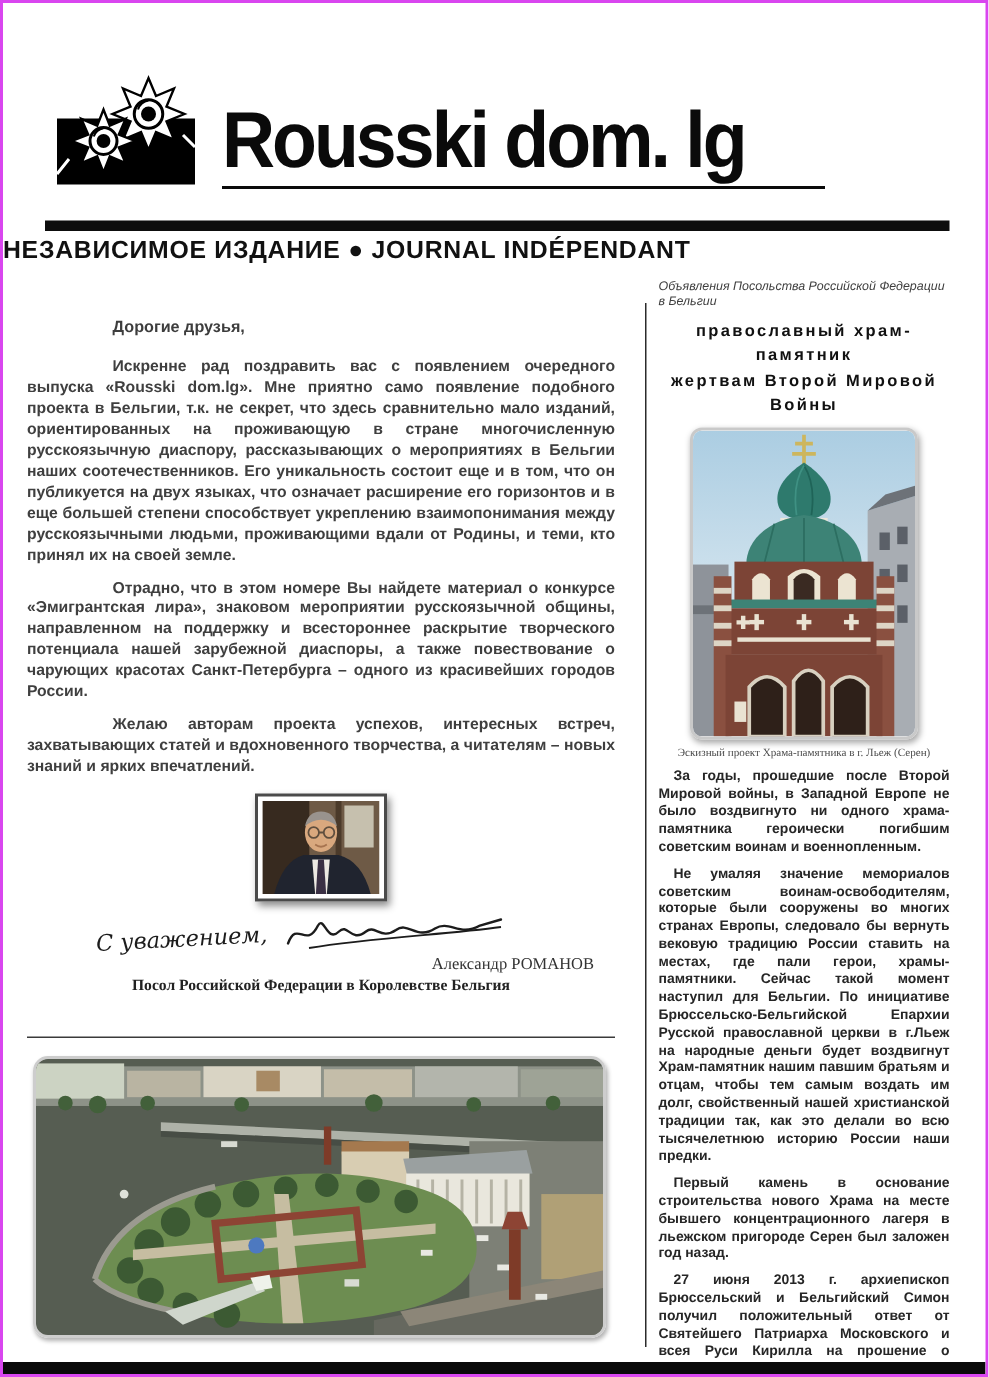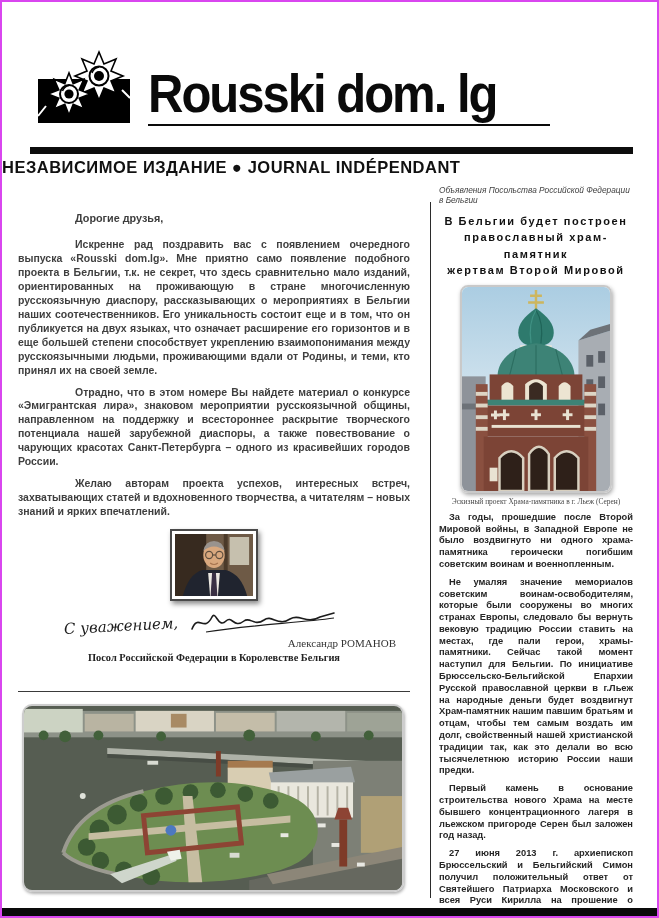--- a/index.html
+++ b/index.html
@@ -205,23 +205,23 @@
     </div>
 
   </div>
 
   <div class="divider-v"></div>
 
   <div class="col-right">
     <div class="kicker">Объявления Посольства Российской Федерации в Бельгии</div>
 
     <div class="headline">
-      <div>В Бельгии будет построен</div>
       <div>православный храм-памятник</div>
       <div>жертвам Второй Мировой</div>
+      <div>Войны</div>
     </div>
 
     <div class="church-frame">
       <svg viewBox="0 0 150 210" preserveAspectRatio="none">
         <defs>
           <linearGradient id="sky" x1="0" y1="0" x2="0" y2="1">
             <stop offset="0" stop-color="#abcde2"></stop>
               <stop offset="1" stop-color="#f2f6f8"></stop>
           </linearGradient>
         </defs>

